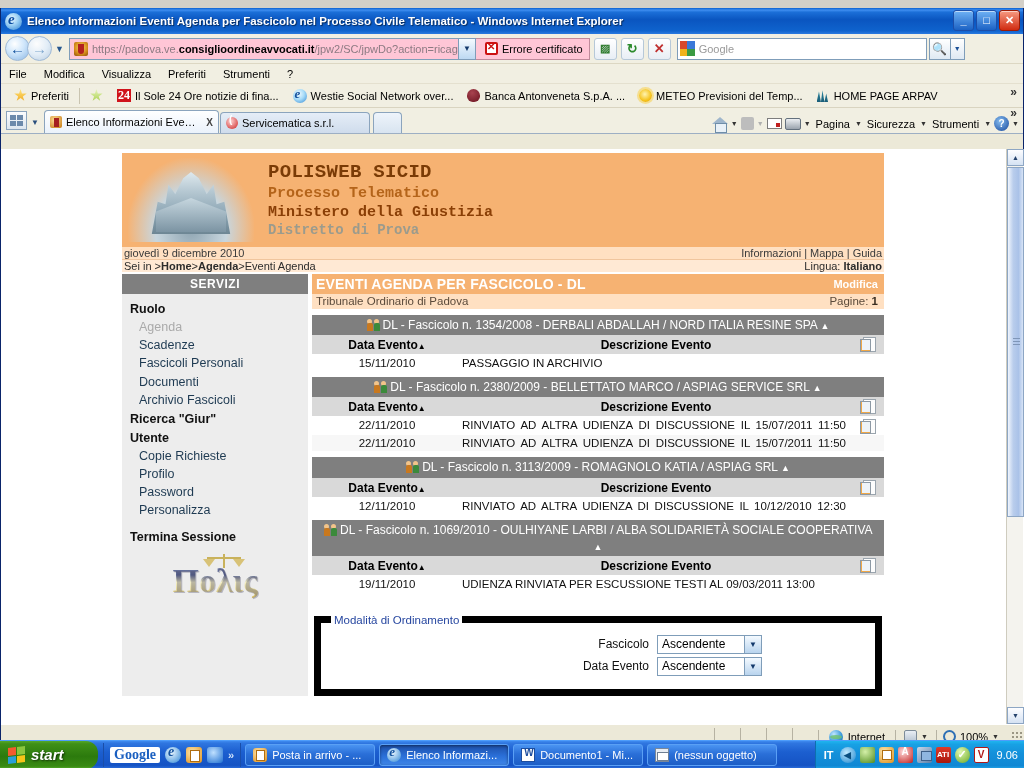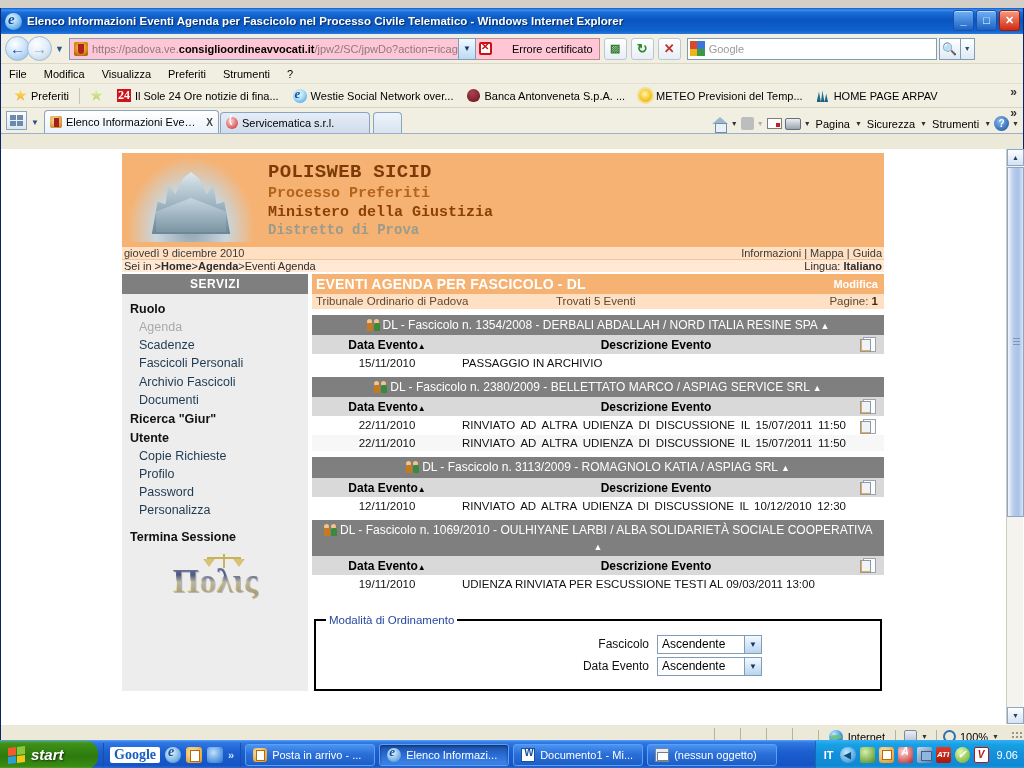--- a/index.html
+++ b/index.html
@@ -88,21 +88,21 @@
   #addr-url .strong { color: #000; font-weight: bold; }
   .addr-arrow {
     width: 17px; height: 20px; flex:none; margin-left:auto;
     background: linear-gradient(to bottom,#f4faff,#bdd9f2);
     border-left: 1px solid #7f9db9;
     display: flex; align-items: center; justify-content: center;
     color: #13396b; font-size: 8px;
   }
   #cert-error {
     height: 22px; background: #ffc6d6; border: 1px solid #c08a9b; border-left: none;
-    display: flex; align-items: center; padding: 0 6px 0 3px; gap: 20px;
+    display: flex; align-items: center; padding: 0 6px 0 9px; gap: 4px;
     font-size: 11px; color: #000;
   }
   .cert-badge {
     width: 13px; height: 13px; background: #fff; border: 2px solid #cc1111;
     border-radius: 2px; position: relative; flex:none;
   }
   .cert-badge:after {
     content: "✕"; position: absolute; left: 0px; top: -3px;
     font-size: 10px; color: #cc1111; font-weight: bold;
   }
@@ -341,21 +341,21 @@
 
   .docico {
     display:inline-block; width:15px; height:14px; position:relative; vertical-align:-2px;
   }
   .docico:before{content:"";position:absolute;left:3px;top:0;width:11px;height:13px;background:#fdfdfd;border:1px solid #9aa4ad;}
   .docico:after{content:"";position:absolute;left:0;top:2px;width:9px;height:11px;background:#eef3f8;border:1px solid #8d99a4;
                 box-shadow: inset 2px -2px 0 -1px #f0a848;}
 
   
   #sortbox {
-    margin-top: 22px; border: 2px solid #000000; padding: 6px 10px 10px 10px;
+    margin-top: 22px; border: 7px solid #000000; padding: 6px 10px 10px 10px;
     position: relative; background: #fff;
   }
   #sortbox legend { font-size: 11.5px; color: #2747a0; padding: 0 3px; }
   .sort-row { display: flex; align-items: center; justify-content: center; margin: 3px 0; gap: 8px; }
   .sort-row .lab { width: 215px; text-align: right; font-size: 12px; color: #111; }
   .sel {
     width: 105px; height: 19px; border: 1px solid #7f9db9; background: #fff;
     display: flex; align-items: center; font-size: 12px; padding-left: 4px;
   }
   .sel .arrowbox {
@@ -468,21 +468,21 @@
     background: linear-gradient(to bottom,#1fb5ef 0%,#18a1e4 12%,#1490da 45%,#1088d4 88%,#26a6e8 100%);
     border-left: 1px solid #0d6fae;
   }
   #tray .it { color: #fff; font-size: 11px; font-weight: bold; margin-right: 2px; }
   .tray-chev {
     width: 16px; height: 16px; border-radius: 50%; flex:none;
     background: radial-gradient(circle at 40% 35%,#bfe9ff,#1b84cc);
     color: #0a4f80; font-size: 9px; font-weight: bold;
     display: flex; align-items: center; justify-content: center;
   }
-  .tri-ico { width: 15px; height: 16px; flex:none; border-radius: 2px; font-style: italic; }
+  .tri-ico { width: 15px; height: 16px; flex:none; border-radius: 2px; }
   .ti-green { background: radial-gradient(circle at 35% 30%, #d4f0a8, #4f8a1e); }
   .ti-out { background: radial-gradient(circle at 35% 30%, #ffe7b0, #e0901b); border-radius:3px; position:relative;}
   .ti-out:after{content:"";position:absolute;left:3px;top:3px;width:8px;height:8px;background:#fff;border:1px solid #b06d10;}
   .ti-pdf { background: radial-gradient(circle at 35% 30%, #ffd9d9, #c02020); position:relative;}
   .ti-pdf:after{content:"A";position:absolute;left:4px;top:-1px;color:#fff;font-size:10px;font-weight:bold;}
   .ti-net { background: linear-gradient(135deg,#c9d8ea,#5b7da6); position:relative;}
   .ti-net:after{content:"";position:absolute;left:4px;top:4px;width:9px;height:8px;background:#8fb6e0;border:1px solid #3d5f88;}
   .ti-ati { background: linear-gradient(to bottom,#e03b2a,#a8160c); color:#fff; font-size:8px; font-weight:bold;
             display:flex;align-items:center;justify-content:center;}
   .ti-check { background: radial-gradient(circle at 35% 30%, #e0f7b0, #6aa820); color:#fff; font-size:11px; font-weight:bold;
@@ -632,21 +632,21 @@
   </div>
 
   <div id="viewport">
     <div id="page">
       <div id="content-wrap">
 
         <div id="banner">
           <div id="crest"></div>
           <div id="banner-text">
             <div class="bt1">POLISWEB SICID</div>
-            <div class="bt2">Processo Preferiti</div>
+            <div class="bt2">Processo Telematico</div>
             <div class="bt3">Ministero della Giustizia</div>
             <div class="bt4">Distretto di Prova</div>
           </div>
         </div>
 
         <div id="subbar">
           <span>giovedì 9 dicembre 2010</span>
           <span>Informazioni | Mappa | Guida</span>
         </div>
         <div id="breadcrumbbar">
@@ -656,22 +656,22 @@
 
         <div id="cols">
 
           <div id="sidebar">
             <div id="sidehead">SERVIZI</div>
             <div id="sidemenu">
               <div class="s-group first">Ruolo</div>
               <div class="s-item disabled">Agenda</div>
               <div class="s-item">Scadenze</div>
               <div class="s-item">Fascicoli Personali</div>
+              <div class="s-item">Documenti</div>
               <div class="s-item">Archivio Fascicoli</div>
-              <div class="s-item">Documenti</div>
               <div class="s-group">Ricerca "Giur"</div>
               <div class="s-group">Utente</div>
               <div class="s-item">Copie Richieste</div>
               <div class="s-item">Profilo</div>
               <div class="s-item">Password</div>
               <div class="s-item">Personalizza</div>
               <div class="s-spacer"></div>
               <div class="s-group">Termina Sessione</div>
             </div>
             <div id="polis-logo">
@@ -685,21 +685,20 @@
             </div>
           </div>
 
           <div id="main">
             <div id="main-title">
               <span class="mt-l">EVENTI AGENDA PER FASCICOLO - DL</span>
               <span class="mt-r">Modifica</span>
             </div>
             <div id="main-sub">
               <span class="ms1">Tribunale Ordinario di Padova</span>
-              <span class="ms2">Trovati 5 Eventi</span>
               <span class="ms3"><span>Pagine: </span><b>1</b></span>
             </div>
 
             <div class="fasc-block">
               <div class="fasc-head">
                 <span class="pico"><i class="h1"></i><i class="h2"></i><i class="p1"></i><i class="p2"></i></span><span>DL - Fascicolo n. 1354/2008 - DERBALI ABDALLAH / NORD ITALIA RESINE SPA</span> <span class="tri">▲</span>
               </div>
               <div class="col-head">
                 <span class="c-date"><span>Data Evento</span><span class="tri-s">▲</span></span>
                 <span class="c-desc">Descrizione Evento</span>

